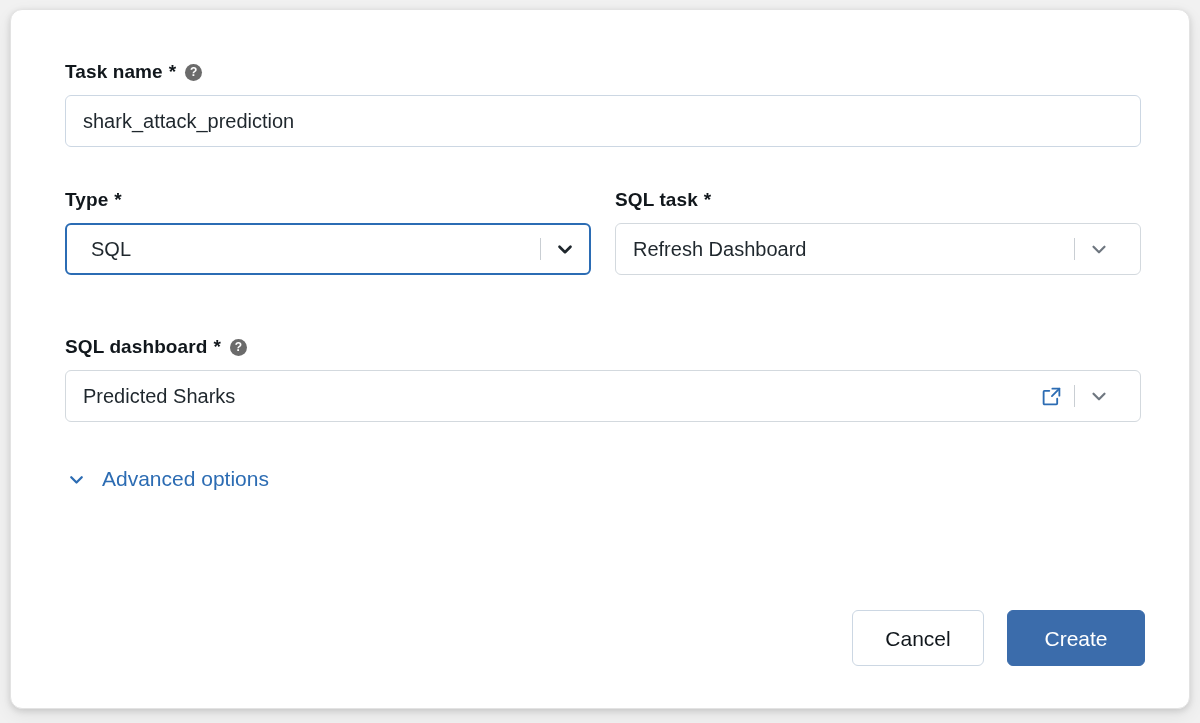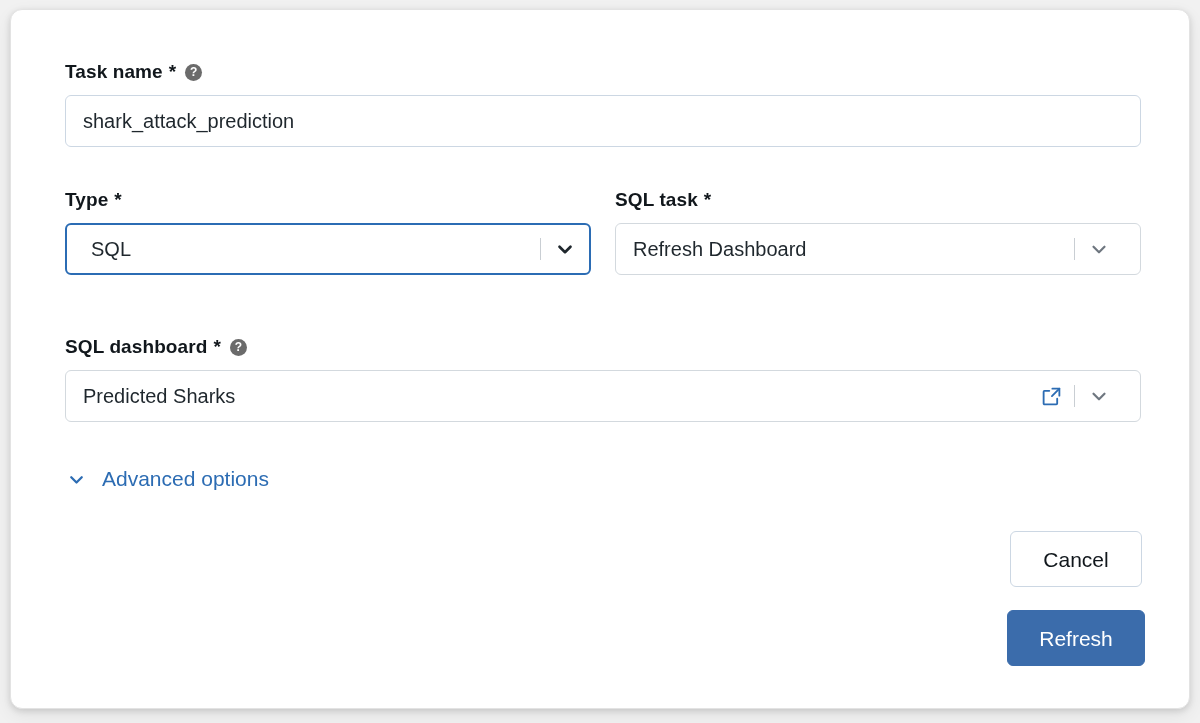--- a/index.html
+++ b/index.html
@@ -175,21 +175,20 @@
   }
 
   
   .footer {
     position: absolute;
     right: 44px;
     bottom: 42px;
     display: flex;
     align-items: center;
     gap: 23px;
-    flex-direction: column;
   }
   .btn {
     box-sizing: border-box;
     font-family: "Liberation Sans", sans-serif;
     font-size: 21px;
     border-radius: 6px;
     height: 56px;
     padding: 0 26px;
     cursor: pointer;
     display: inline-flex;
@@ -306,16 +305,16 @@
           <polyline points="6,9.5 12,15.5 18,9.5"></polyline>
         </svg>
       </span>
       <span class="advanced-label">Advanced options</span>
     </div>
 
   </div>
 
   <div class="footer">
     <button class="btn btn-secondary">Cancel</button>
-    <button class="btn btn-primary">Refresh</button>
+    <button class="btn btn-primary">Create</button>
   </div>
 
 </div>
 
 </body></html>

